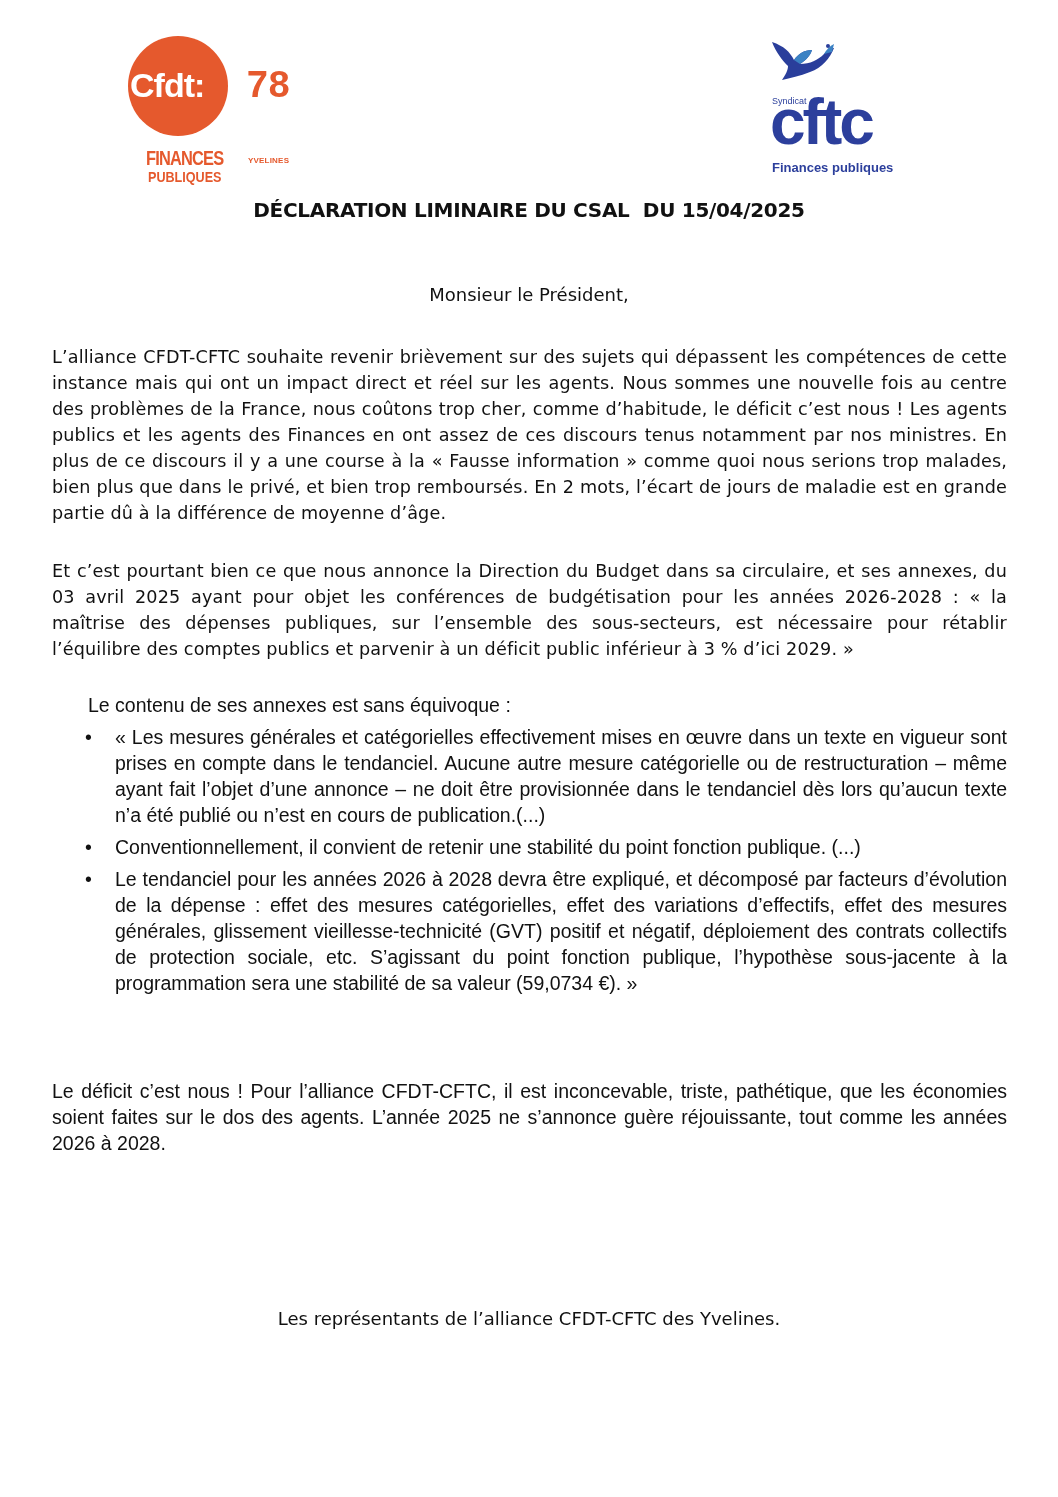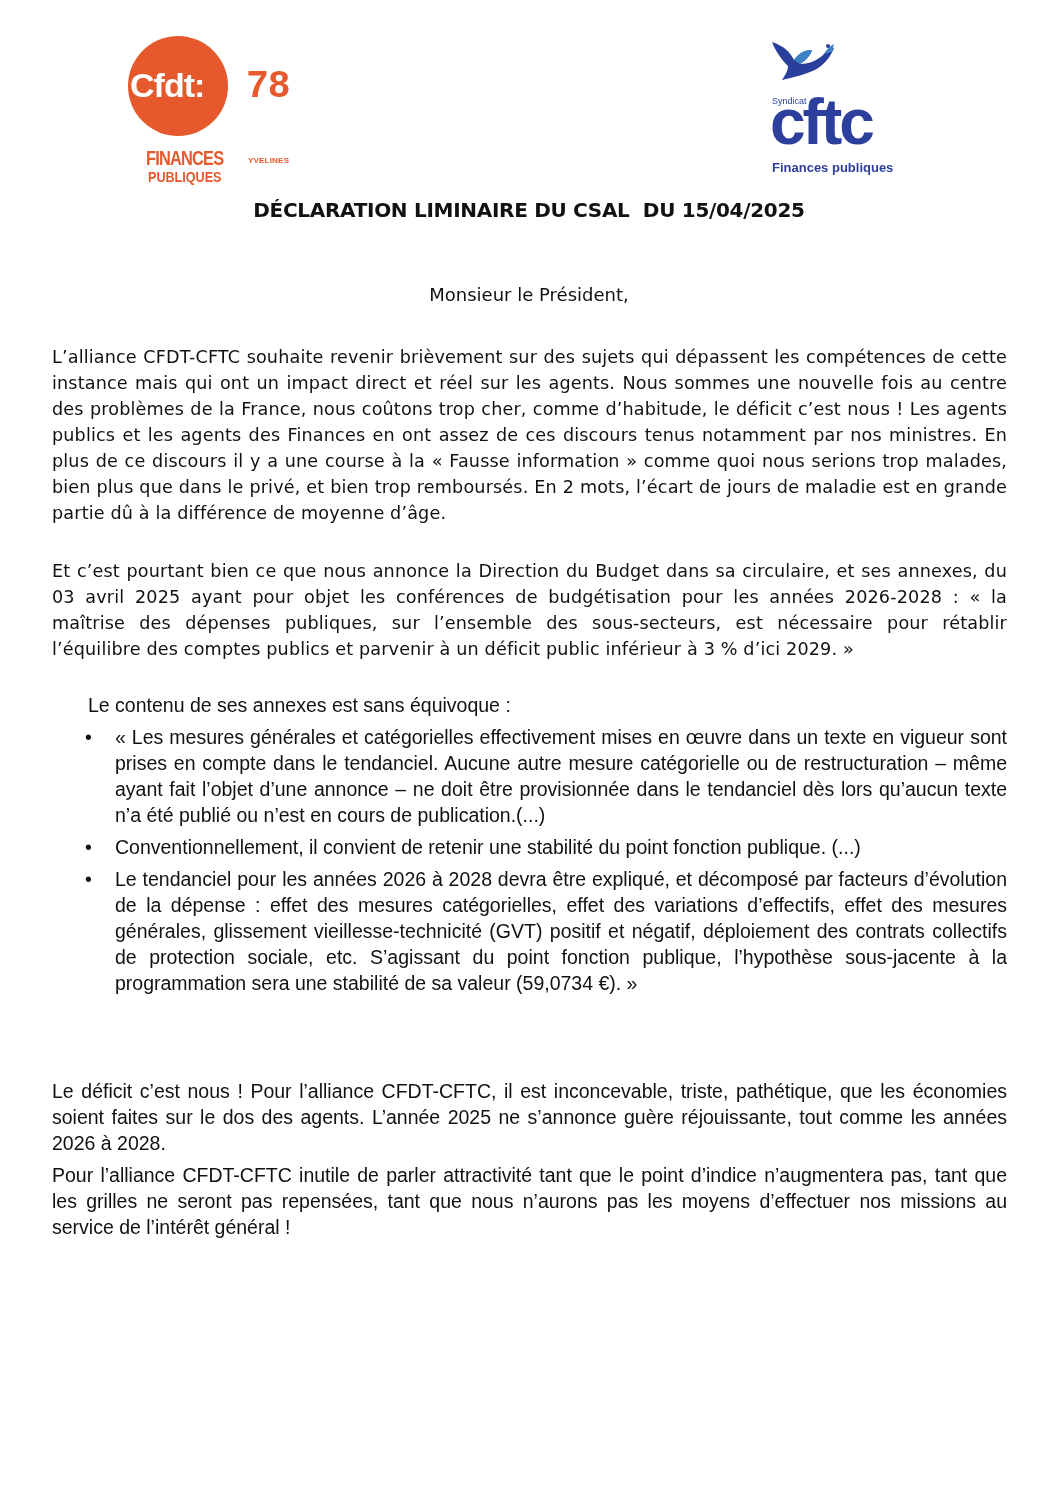--- a/index.html
+++ b/index.html
@@ -75,15 +75,15 @@
       <span class="dot">•</span>
       <span>Conventionnellement, il convient de retenir une stabilité du point fonction publique. (...)</span>
     </li>
     <li>
       <span class="dot">•</span>
       <span>Le tendanciel pour les années 2026 à 2028 devra être expliqué, et décomposé par facteurs d’évolution de la dépense : effet des mesures catégorielles, effet des variations d’effectifs, effet des mesures générales, glissement vieillesse-technicité (GVT) positif et négatif, déploiement des contrats collectifs de protection sociale, etc. S’agissant du point fonction publique, l’hypothèse sous-jacente à la programmation sera une stabilité de sa valeur (59,0734 €). »</span>
     </li>
   </ul>
 
   <p class="para p-narrow" style="top:1078px;">Le déficit c’est nous ! Pour l’alliance CFDT-CFTC, il est inconcevable, triste, pathétique, que les économies soient faites sur le dos des agents. L’année 2025 ne s’annonce guère réjouissante, tout comme les années 2026 à 2028.</p>
-  <p class="para p-narrow" style="top:1162px;">Pour l’alliance CFDT-CFTC inutile de parler attractivité tant que le point d’indice n’augmentera pas, tant que les grilles ne seront pas repensées, tant que nous n’aurons pas les moyens d’effectuer nos missions au service de l’intérêt général !</p>
 
+  <div class="sign">Les représentants de l’alliance CFDT-CFTC des Yvelines.</div>
 </div>
 
 </body></html>

